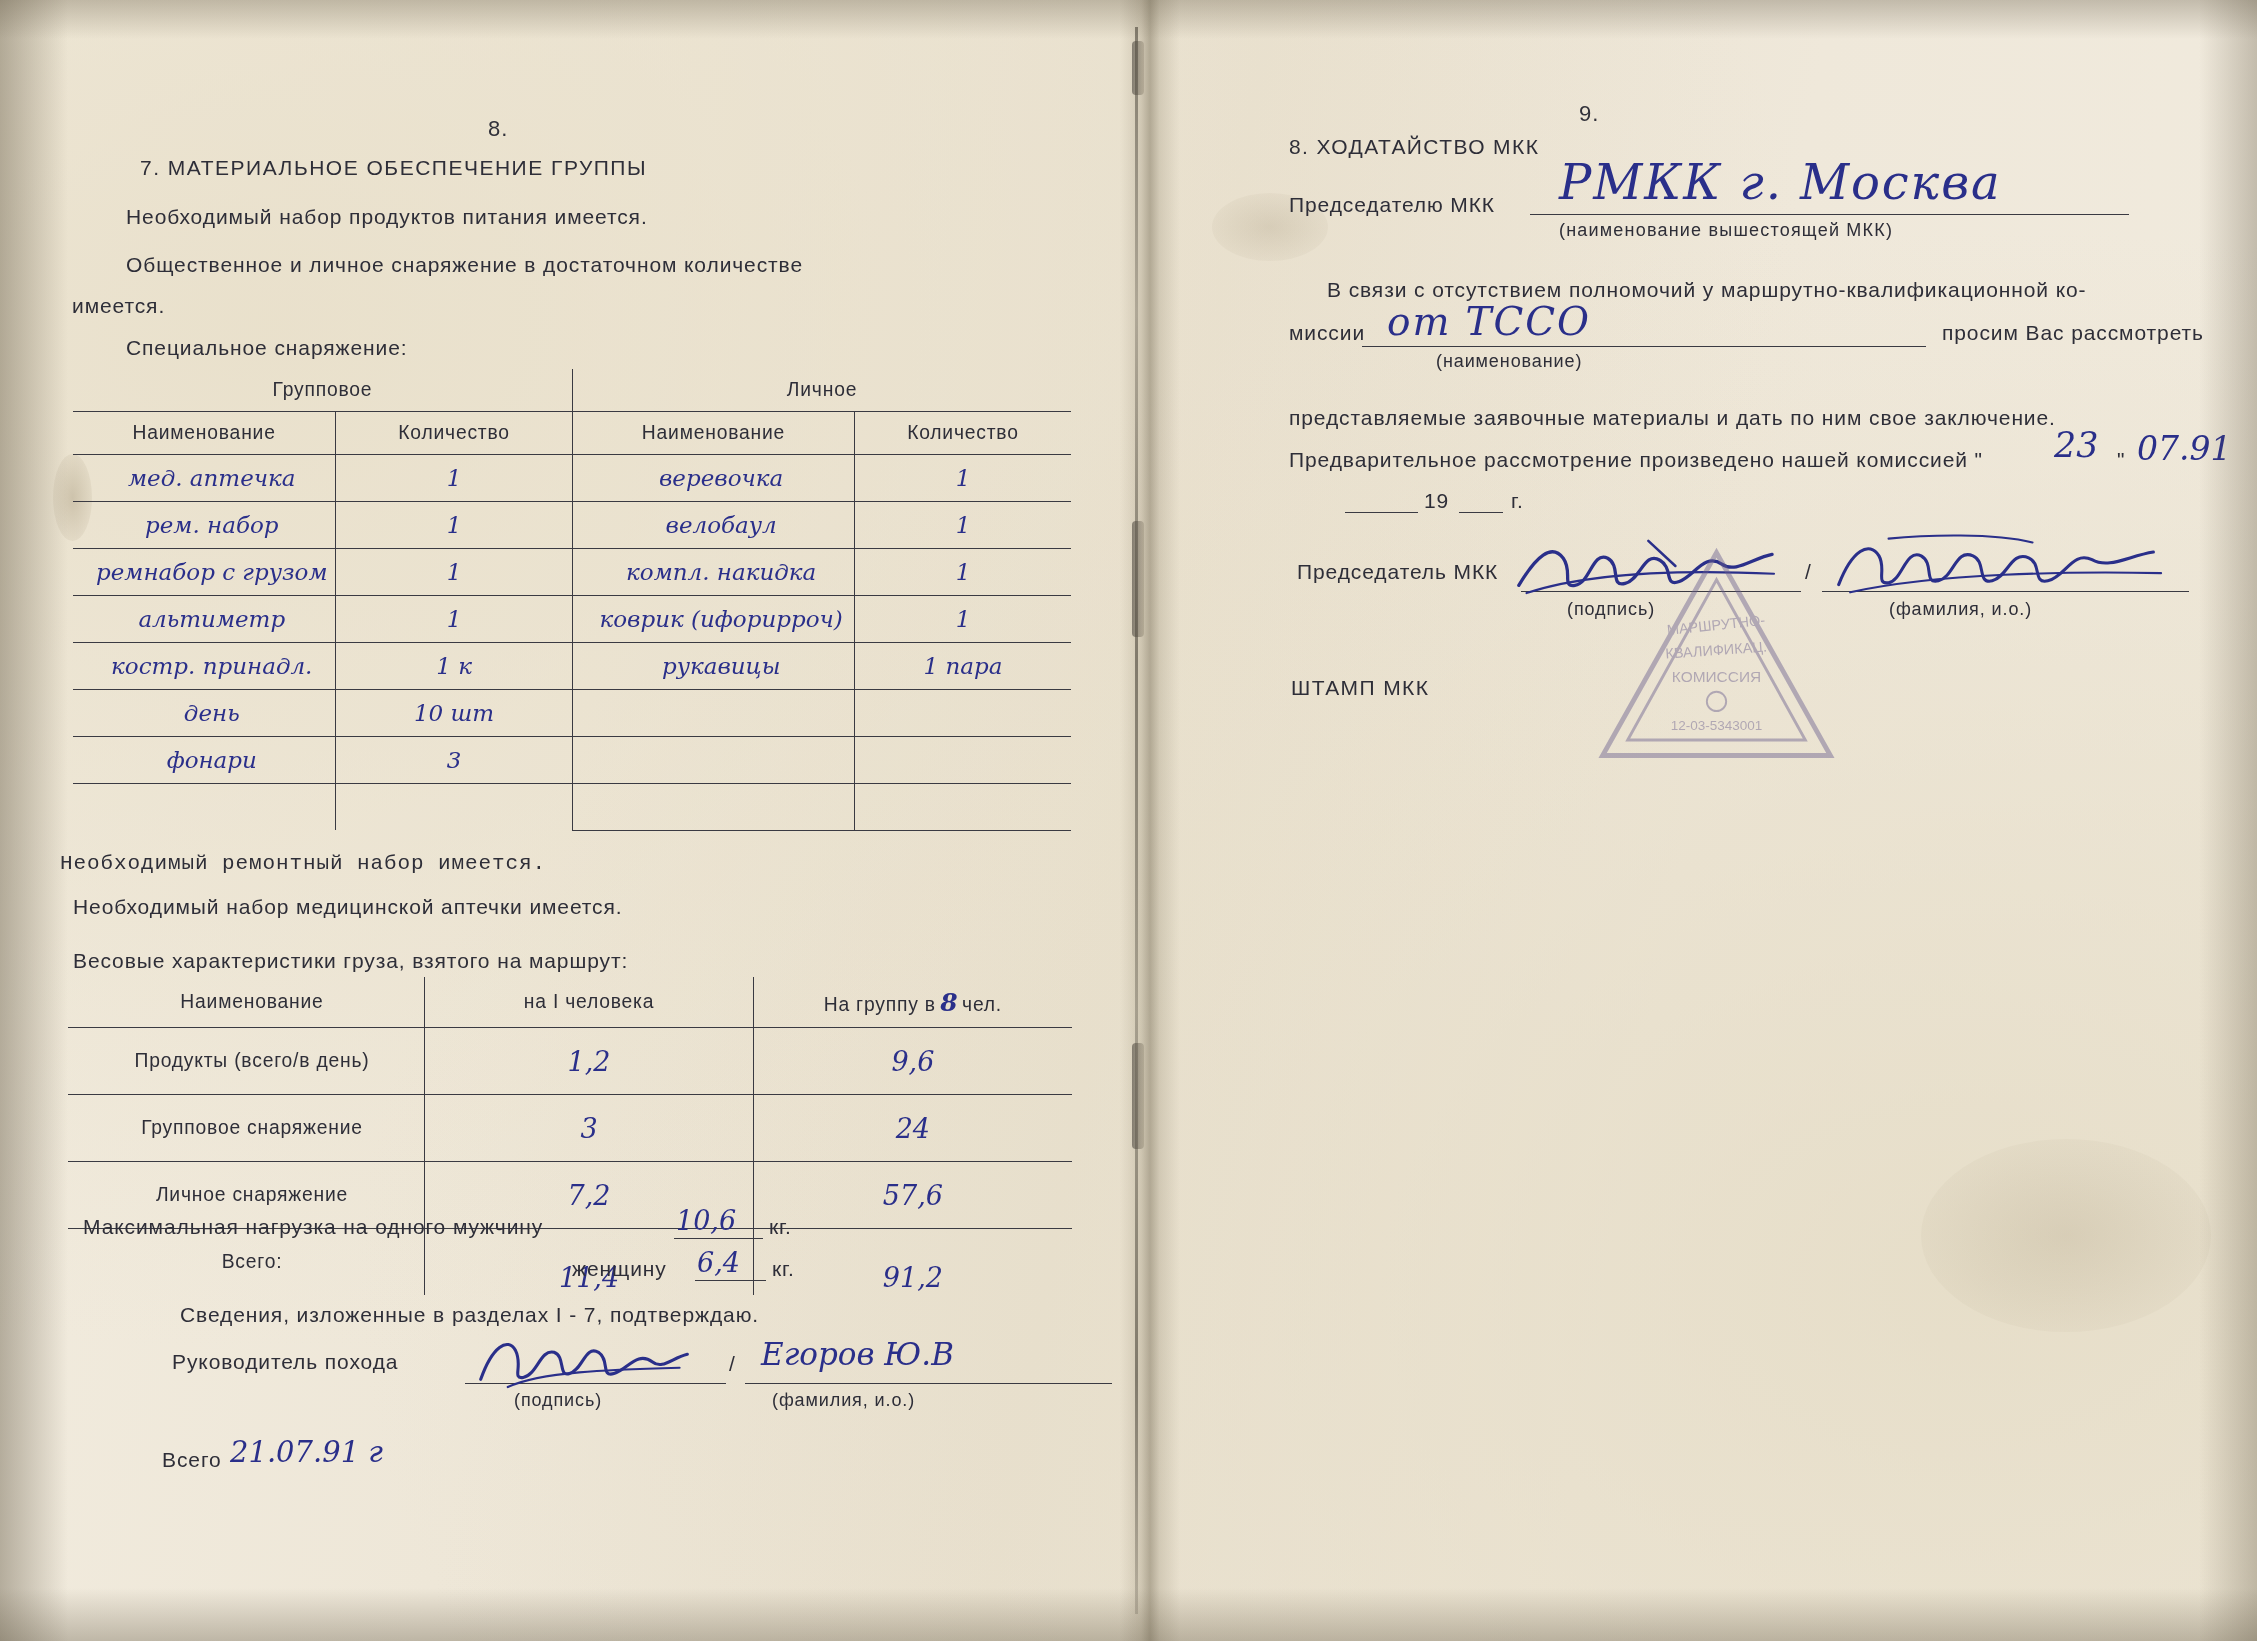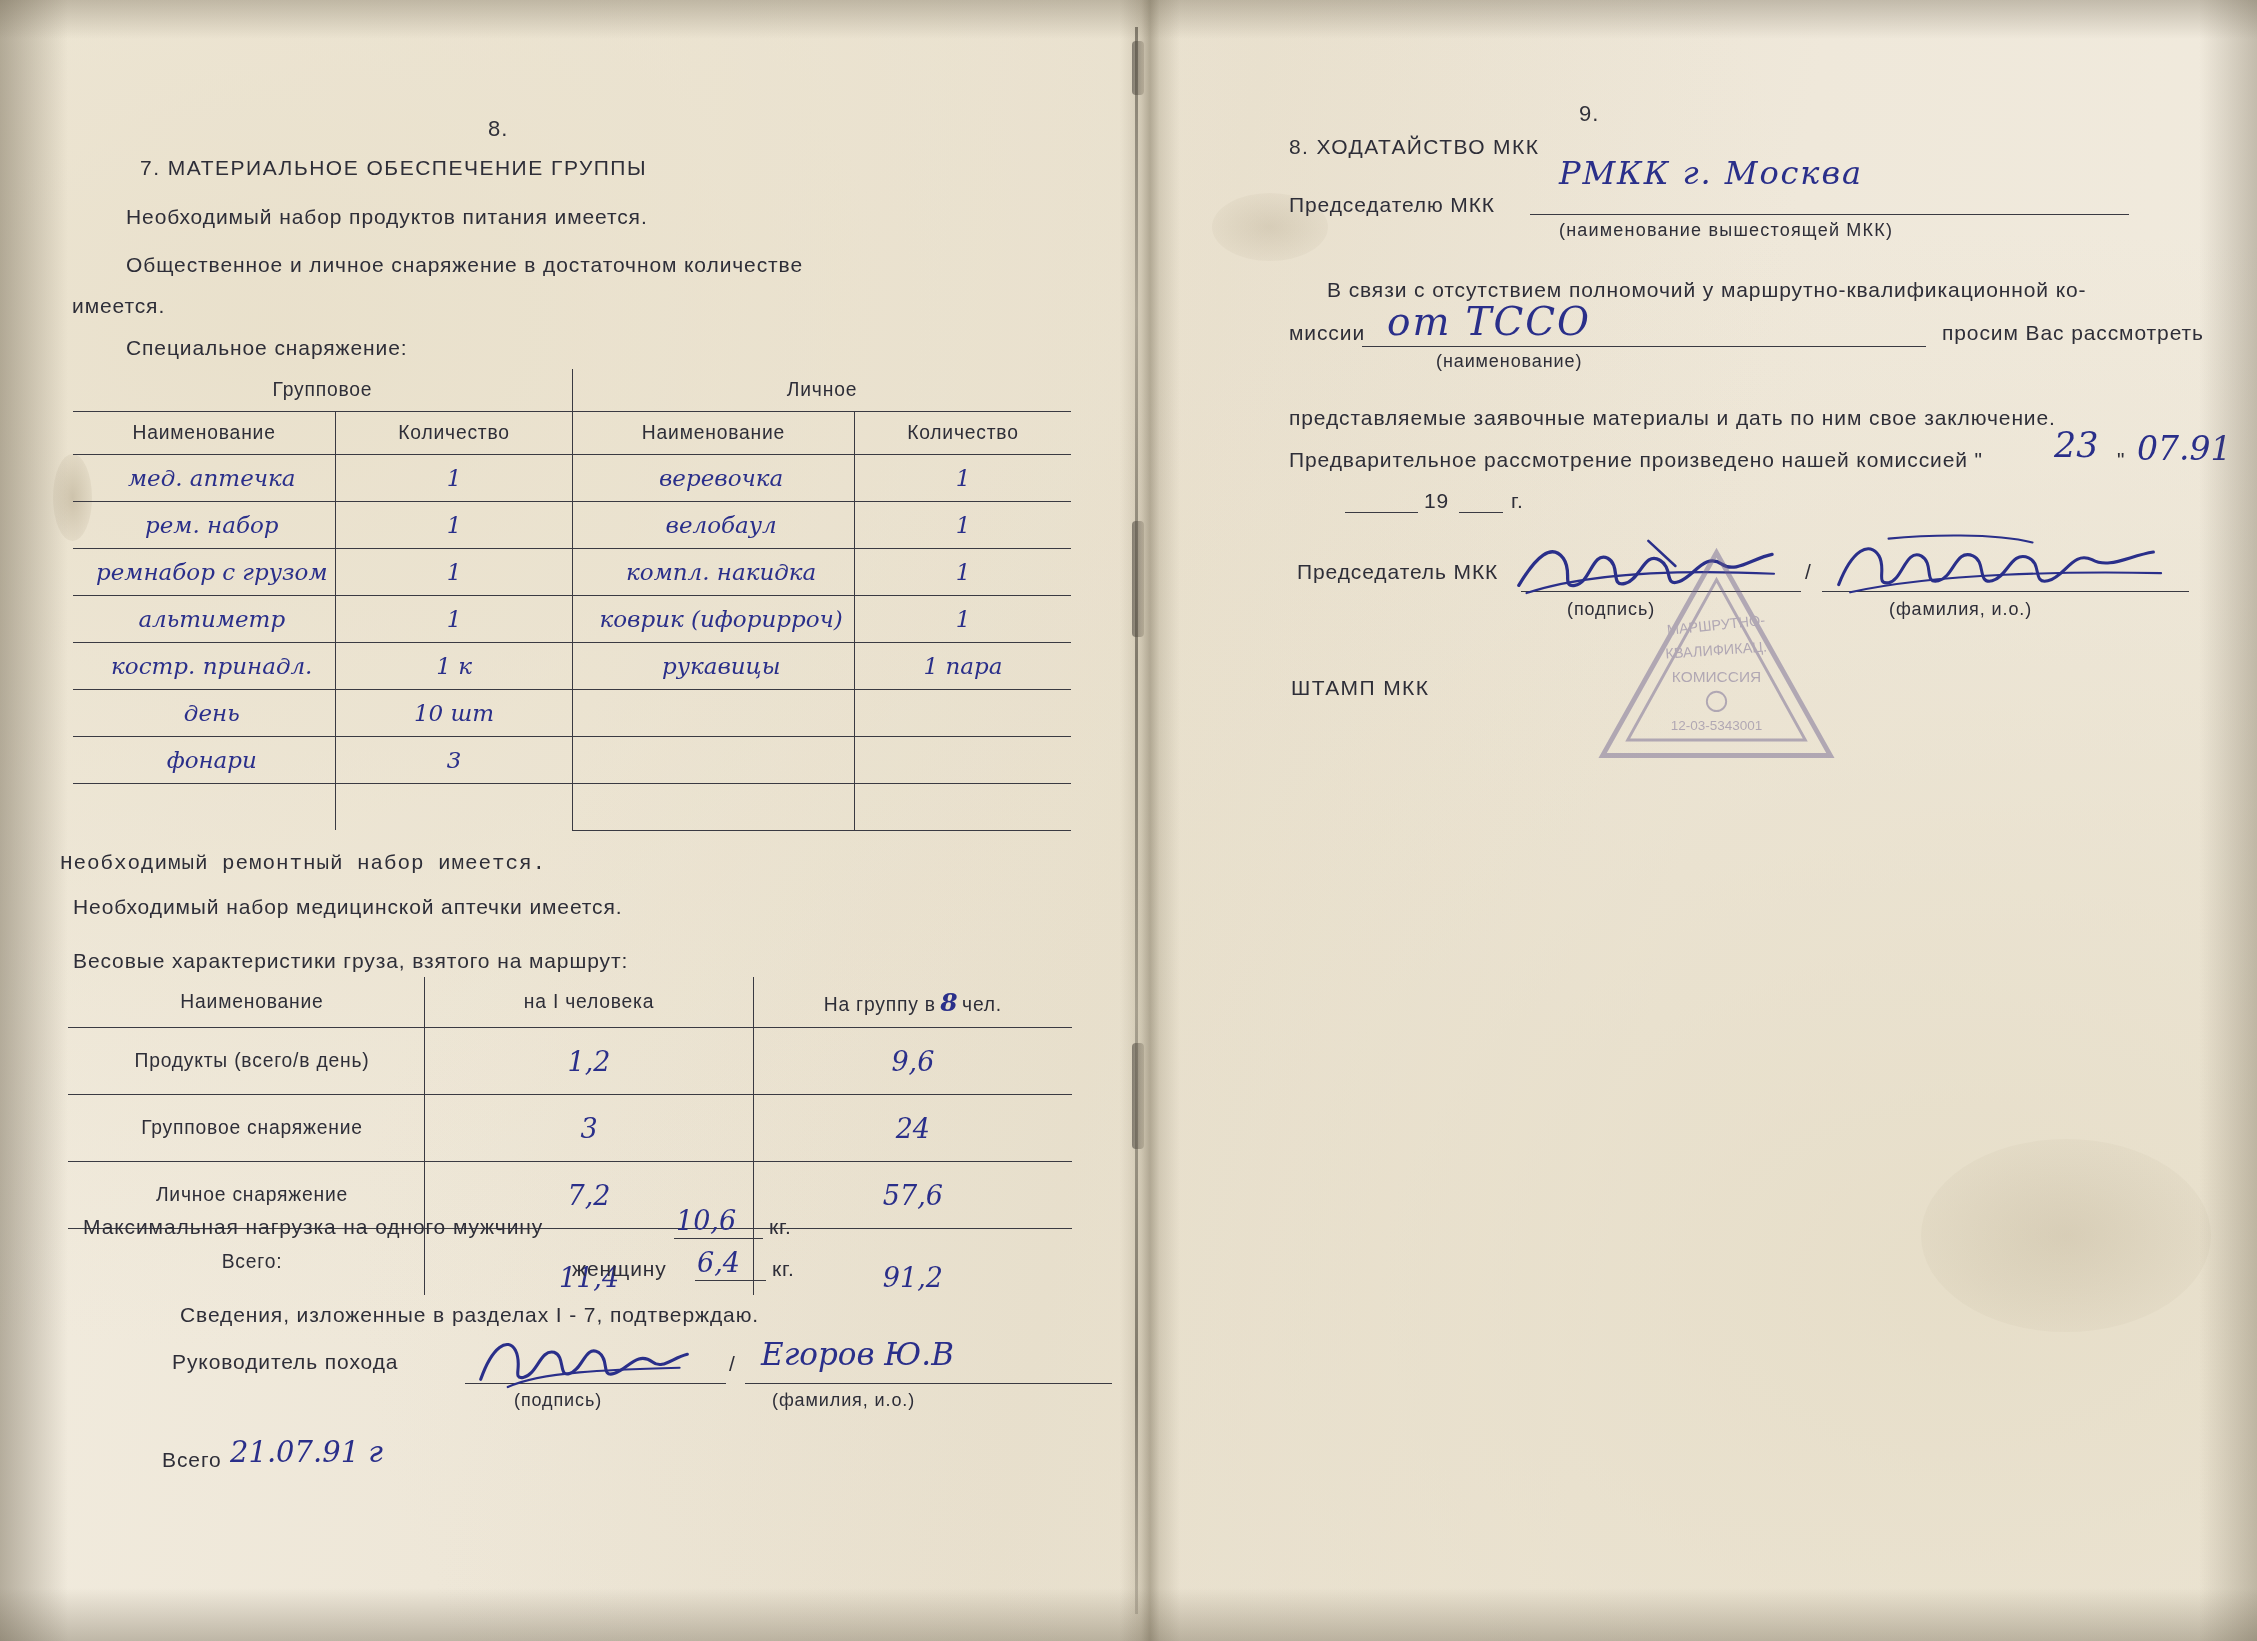--- a/index.html
+++ b/index.html
@@ -350,21 +350,21 @@
   <div class="staple" style="left:1132px;top:521px;height:116px;"></div>
   <div class="staple" style="left:1132px;top:1043px;height:106px;"></div>
 
   <div class="page-right">
 
     <div class="pg-num abs" style="left:406px;top:101px;">9.</div>
 
     <div class="typed abs" style="left:116px;top:135px;letter-spacing:1.4px;">8. ХОДАТАЙСТВО МКК</div>
 
     <div class="typed abs" style="left:116px;top:193px;">Председателю МКК</div>
-    <div class="hand abs" style="left:386px;top:154px;font-size:32px;letter-spacing:1.9px;">РМКК г. Москва</div>
+    <div class="hand abs" style="left:386px;top:154px;font-size:48px;letter-spacing:1.9px;">РМКК г. Москва</div>
     <div class="rule thin abs" style="left:357px;top:214px;width:599px;"></div>
     <div class="typed sm abs" style="left:386px;top:220px;letter-spacing:1.2px;">(наименование вышестоящей МКК)</div>
 
     <div class="typed abs" style="left:154px;top:278px;">В связи с отсутствием полномочий у маршрутно-квалификационной ко-</div>
     <div class="typed abs" style="left:116px;top:321px;">миссии</div>
     <div class="hand abs" style="left:214px;top:299px;font-size:39px;letter-spacing:1.9px;">от ТССО</div>
     <div class="rule thin abs" style="left:189px;top:346px;width:564px;"></div>
     <div class="typed abs" style="left:769px;top:321px;">просим Вас рассмотреть</div>
     <div class="typed sm abs" style="left:263px;top:351px;">(наименование)</div>
 

